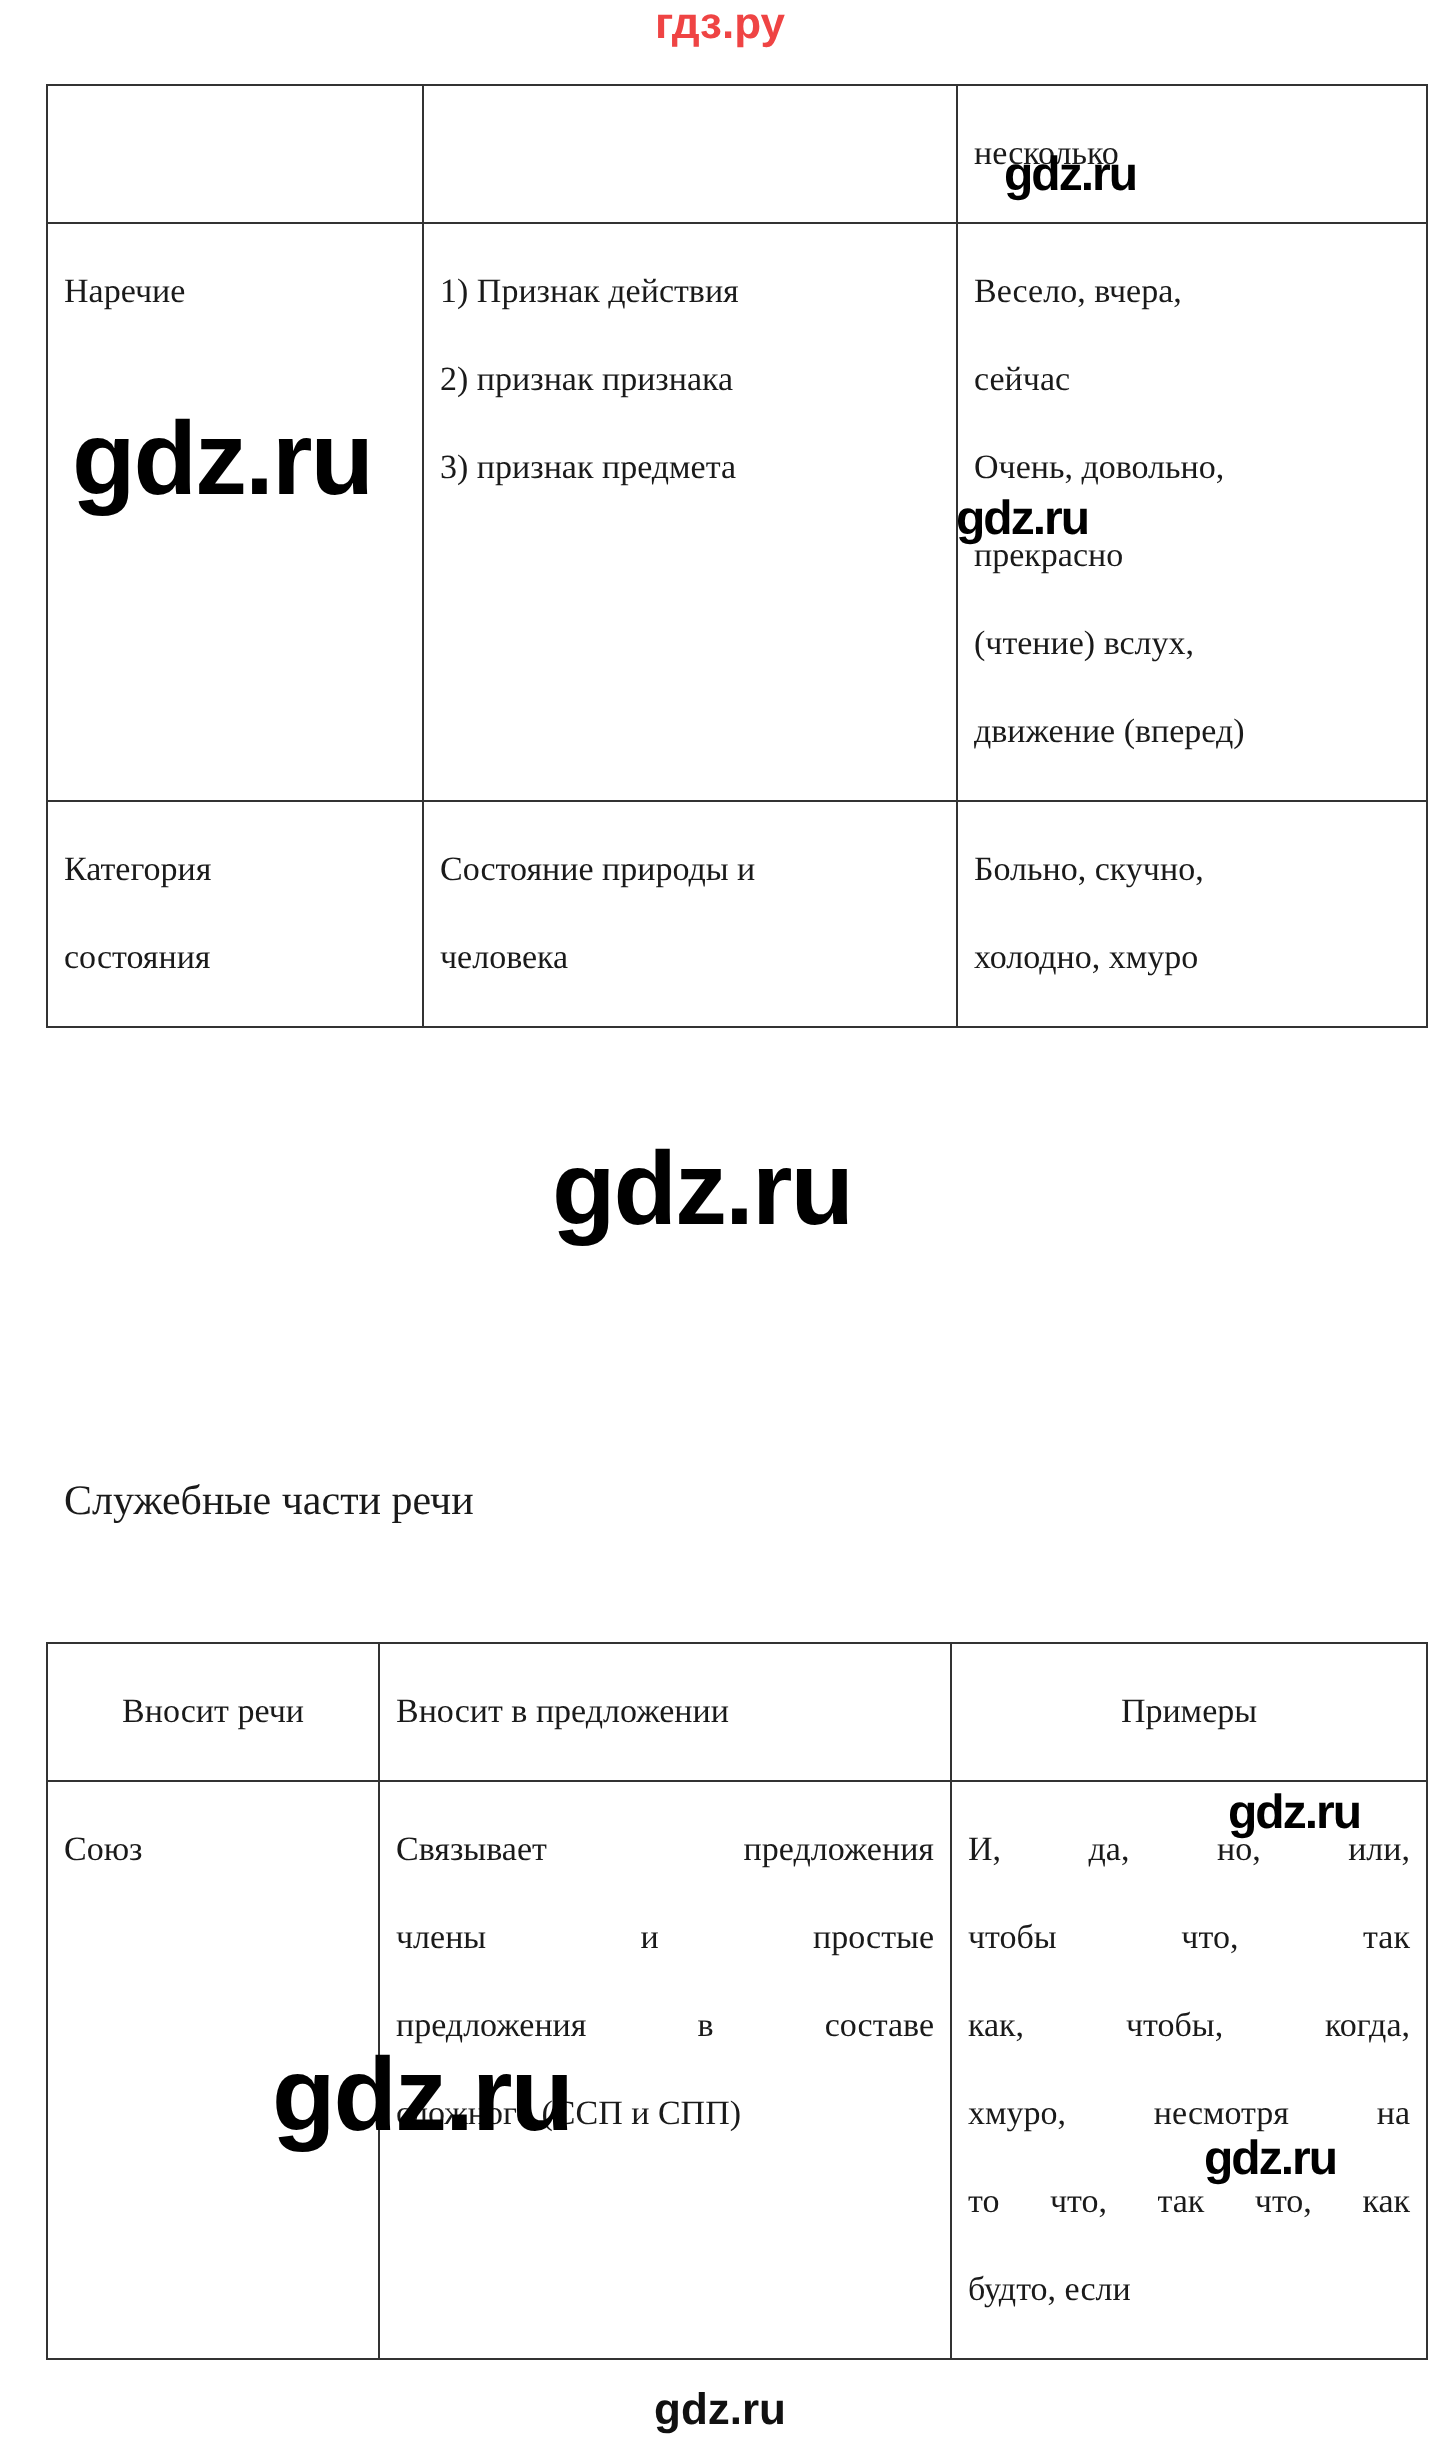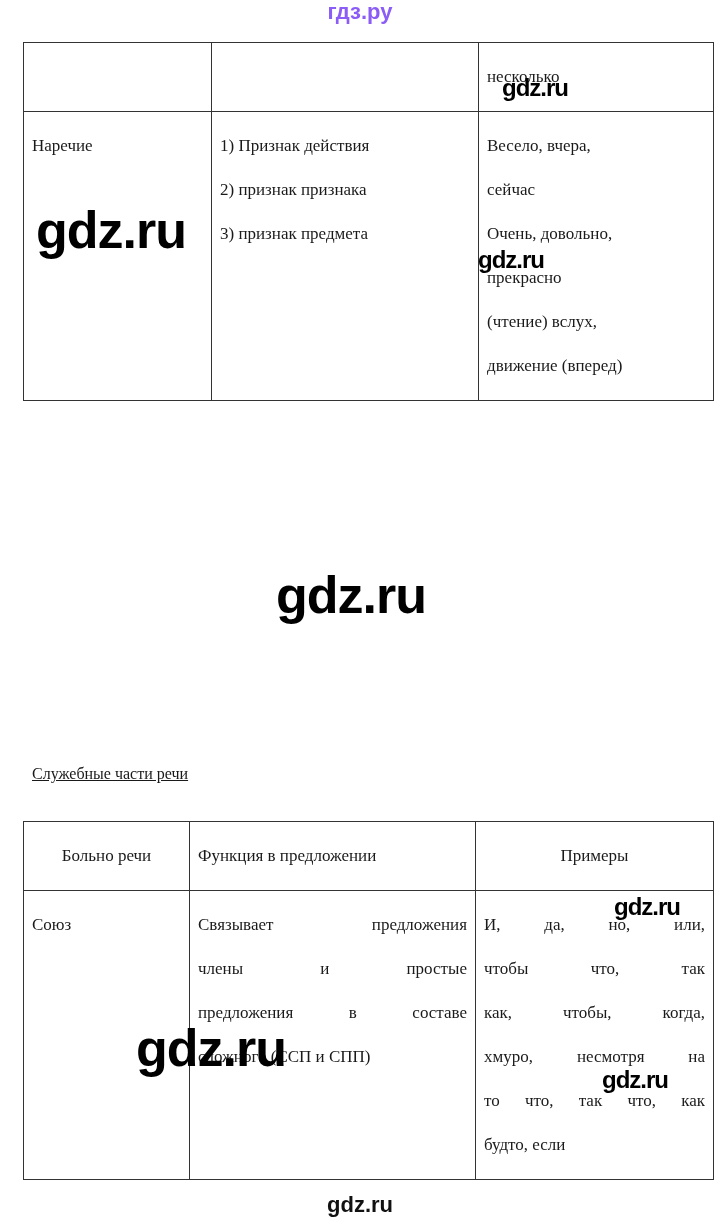--- a/index.html
+++ b/index.html
@@ -1,34 +1,34 @@
 <!DOCTYPE html>
 <html><head>
 <meta charset="utf-8">
 <style>
   html, body { margin: 0; padding: 0; background: #ffffff; }
   body { width: 720px; height: 1227px; position: relative; overflow: hidden;
          font-family: "Liberation Serif", serif; color: #1a1a1a; }
   .header { position: absolute; top: 0; left: 0; width: 720px; height: 34px;
             text-align: center; font-family: "Liberation Sans", sans-serif;
-            font-weight: bold; font-size: 22px; line-height: 24px; color: #8b5cf6; }
+            font-weight: bold; font-size: 22px; line-height: 24px; color: #ef4444; }
   .footer { position: absolute; top: 1192px; left: 0; width: 720px; text-align: center;
             font-family: "Liberation Sans", sans-serif; font-weight: bold; font-size: 22px; color: #111; }
   table { position: absolute; border-collapse: collapse; left: 23px; width: 690px; table-layout: fixed; }
   td { border: 1.5px solid #333; vertical-align: top; padding: 12px 8px; font-size: 17px;
        line-height: 44px; }
   td .line { display: block; white-space: nowrap; }
   .justify .line { text-align: justify; text-align-last: justify; white-space: normal; }
   #t1 { top: 42px; }
   #t1 col.c1 { width: 188px; } #t1 col.c2 { width: 267px; } #t1 col.c3 { width: 235px; }
   #t2 { top: 821px; }
   #t2 col.c1 { width: 166px; } #t2 col.c2 { width: 286px; } #t2 col.c3 { width: 238px; }
   .hdr td { text-align: center; }
   .hdr td.left { text-align: left; }
-  .section-title { position: absolute; top: 765px; left: 32px; font-size: 16px; text-decoration: underline; }
+  .section-title { position: absolute; top: 738px; left: 32px; font-size: 21px; }
   .wm { position: absolute; font-family: "Liberation Sans", sans-serif; font-weight: bold;
         color: #000; letter-spacing: -1px; }
   .wm-s { font-size: 24px; }
   .wm-l { font-size: 52px; }
 </style>
 </head>
 <body>
 
 <div class="header">гдз.ру</div>
 
@@ -61,38 +61,52 @@
       </td>
       <td>
         <span class="line">Весело, вчера,</span>
         <span class="line">сейчас</span>
         <span class="line">Очень, довольно,</span>
         <span class="line">прекрасно</span>
         <span class="line">(чтение) вслух,</span>
         <span class="line">движение (вперед)</span>
       </td>
     </tr>
+    <tr>
+      <td>
+        <span class="line">Категория</span>
+        <span class="line">состояния</span>
+      </td>
+      <td>
+        <span class="line">Состояние природы и</span>
+        <span class="line">человека</span>
+      </td>
+      <td>
+        <span class="line">Больно, скучно,</span>
+        <span class="line">холодно, хмуро</span>
+      </td>
+    </tr>
   </tbody>
 </table>
 
 <div class="section-title">Служебные части речи</div>
 
 <table id="t2">
   <colgroup>
       <col class="c1">
       <col class="c2">
       <col class="c3">
     </colgroup>
   <tbody>
     <tr class="hdr">
       <td>
-          <span class="line">Больно речи</span>
+          <span class="line">Вносит речи</span>
         </td>
       <td class="left">
-          <span class="line">Функция в предложении</span>
+          <span class="line">Вносит в предложении</span>
         </td>
       <td>
           <span class="line">Примеры</span>
         </td>
     </tr>
     <tr>
       <td>
           <span class="line">Союз</span>
         </td>
       <td class="justify">

